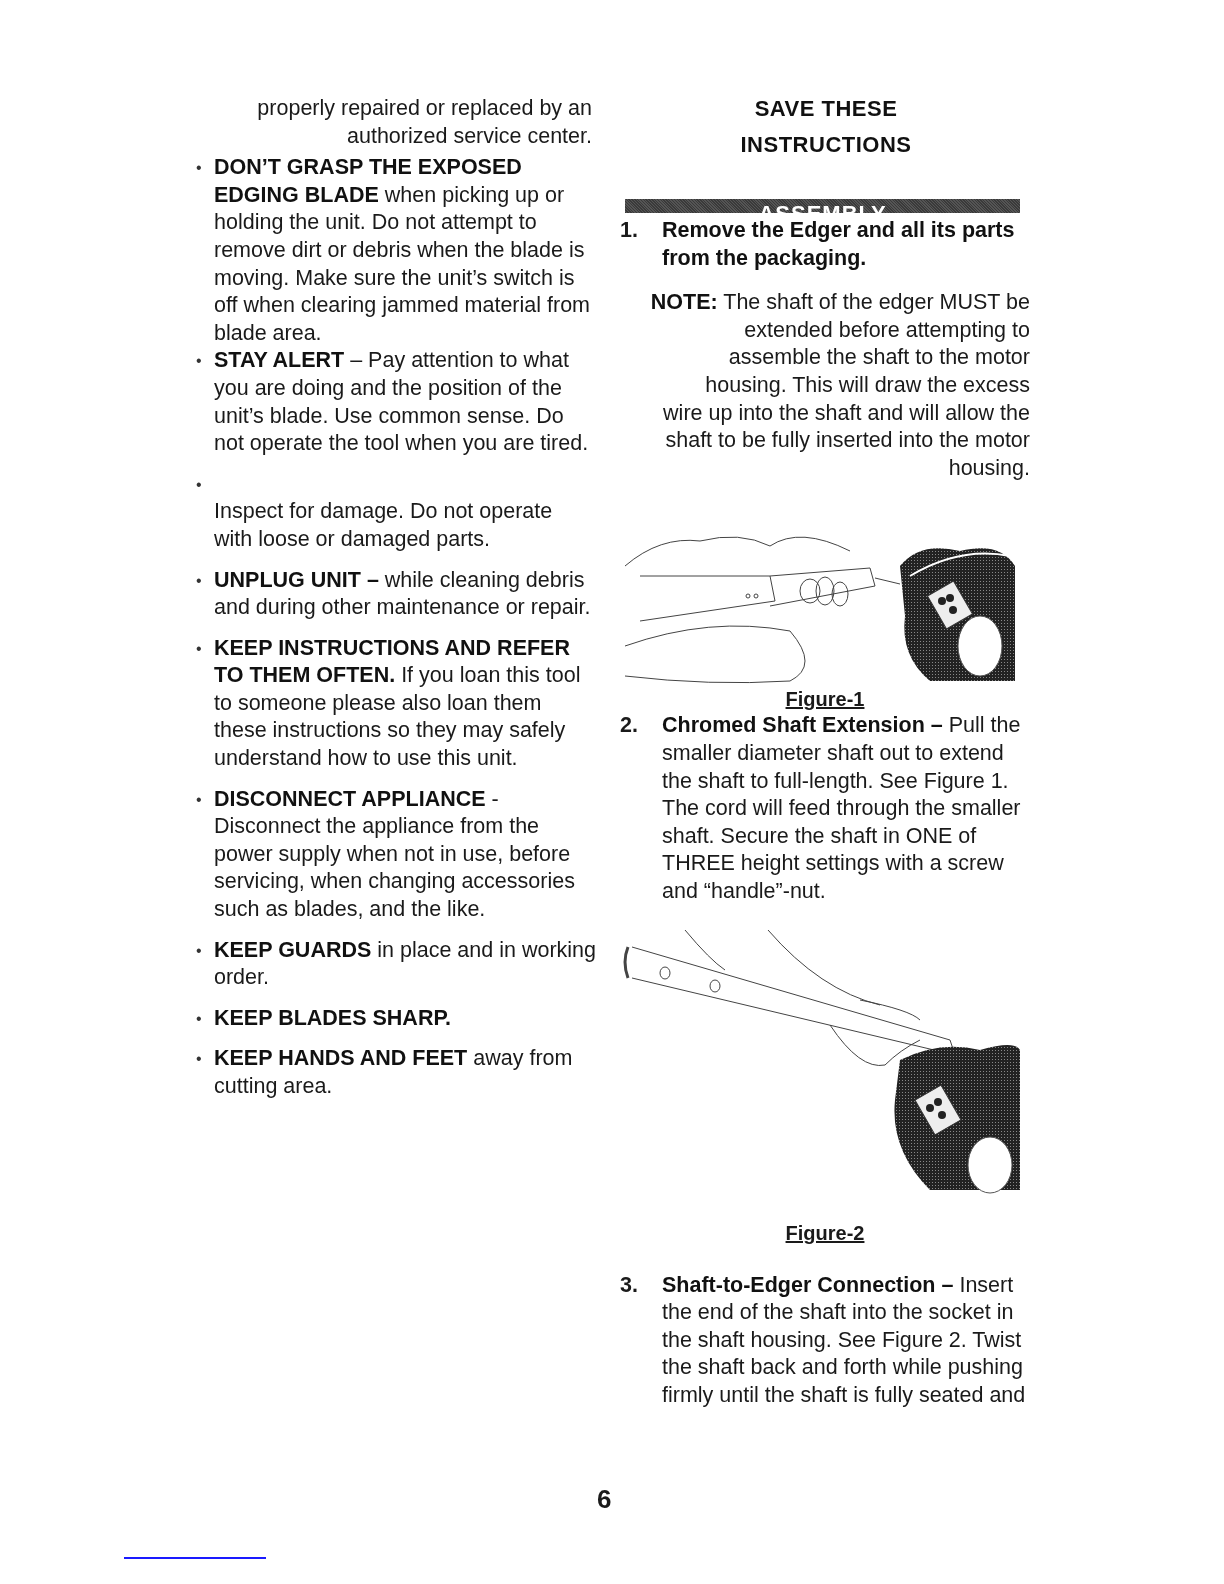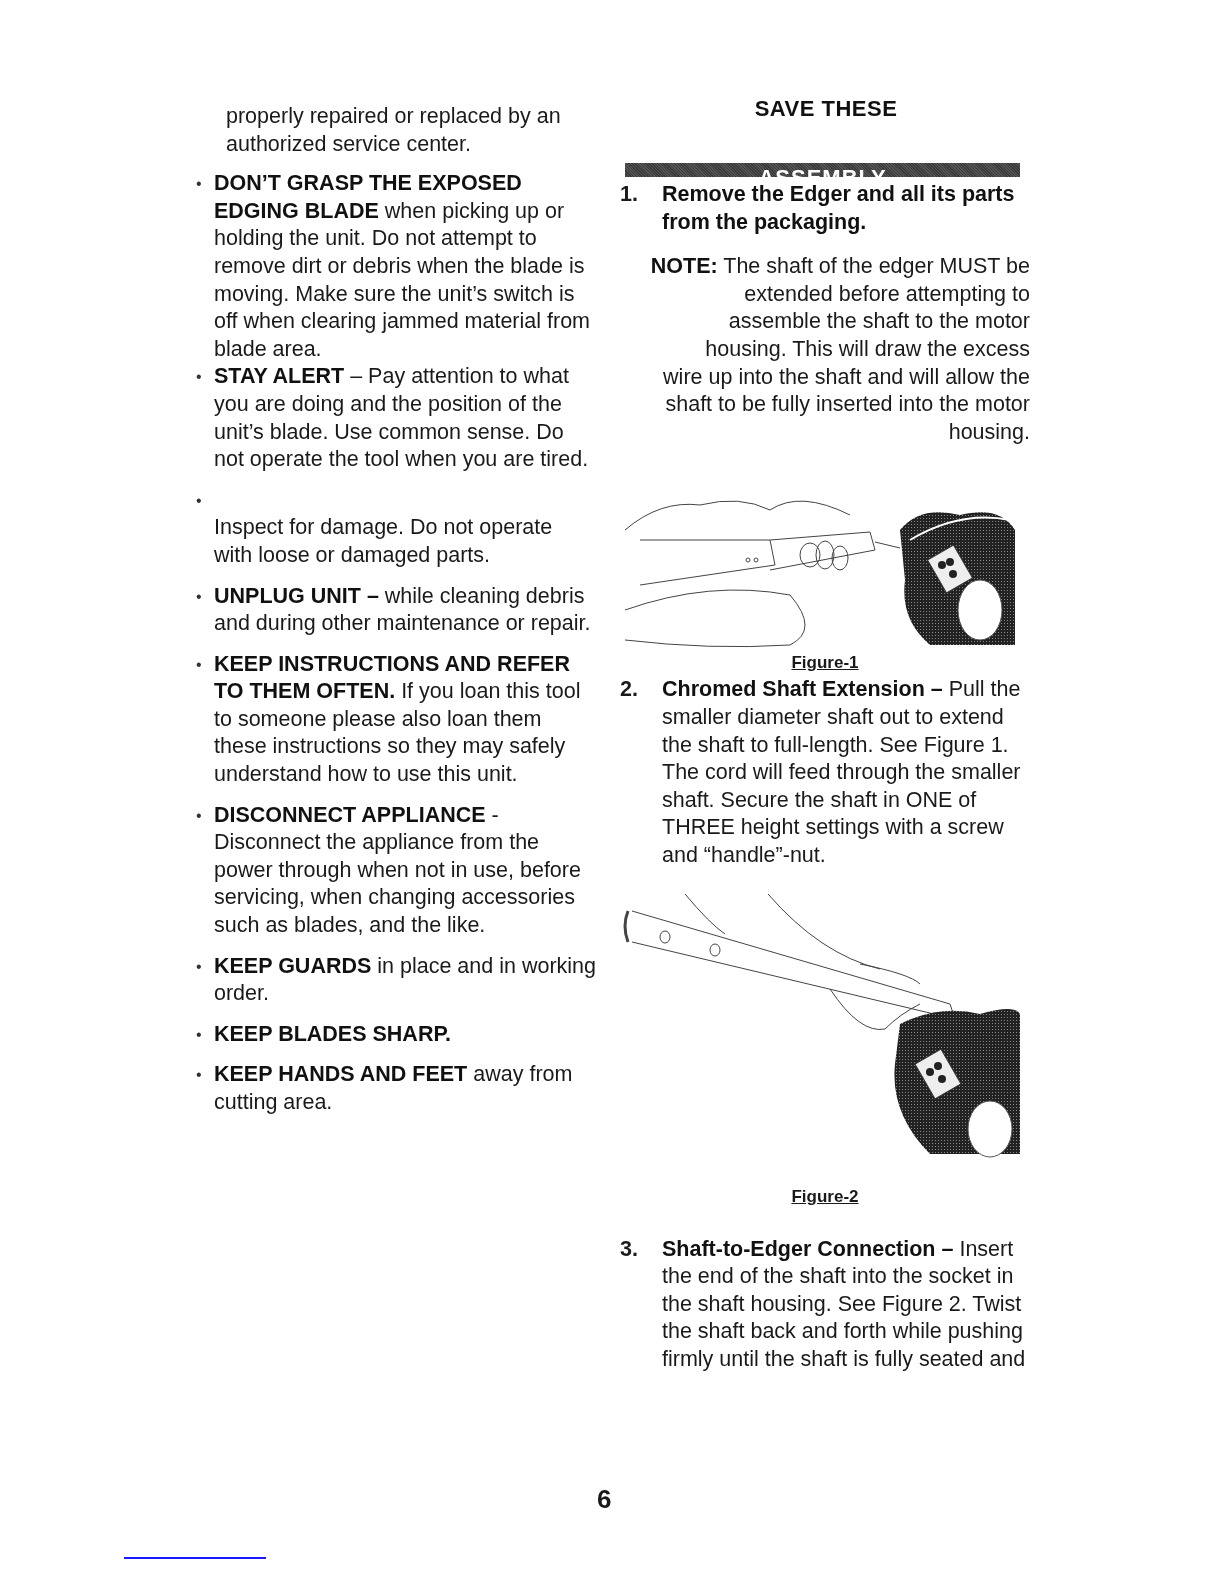--- a/index.html
+++ b/index.html
@@ -1,59 +1,60 @@
 <!DOCTYPE html>
 <html><head>
   <meta charset="utf-8">
   <style>
     html, body { margin: 0; padding: 0; background: #ffffff; }
     body { width: 1224px; height: 1584px; position: relative; overflow: hidden;
            font-family: "Liberation Sans", sans-serif; color: #1a1a1a; }
     .col { position: absolute; font-size: 21.5px; line-height: 27.6px; }
     .left { left: 196px; top: 91px; width: 400px; }
     .right { left: 620px; top: 91px; width: 410px; }
-    .cont { padding-left: 18px; margin: 12px; }
+    .cont { padding-left: 18px; margin: 4px; text-align: right; }
     .bullet { position: relative; padding-left: 18px; margin: 0; }
     .bullet::before { content: "\2022"; position: absolute; left: 0; top: 0; font-size: 16px; color: #333; }
     .gap { margin-top: 13px; }
     b { font-weight: bold; color: #111; }
     .title { text-align: center; font-weight: bold; font-size: 22px; line-height: 36px;
              letter-spacing: 0.5px; margin: 0 0 0 0; padding-left: 2px; color: #111; }
     .assembly-bar { margin-top: 36px; margin-left: 5px; width: 395px; height: 14px;
                     background: repeating-linear-gradient(45deg, #3a3a3a 0 1px, #555 1px 2px);
                     background-color: #444; text-align: center; color: #fff; font-weight: bold;
                     font-size: 22px; line-height: 30px; letter-spacing: 1px; }
     .step { position: relative; padding-left: 42px; margin: 0; }
     .step .num { position: absolute; left: 0; top: 0; font-weight: bold; }
     .note { margin: 0; padding-left: 42px; text-indent: -42px; }
     .figure { position: relative; width: 400px; margin-left: 0; }
-    .fig-caption { text-align: center; font-weight: bold; text-decoration: underline; font-size: 17px; line-height: 26px; }
+    .fig-caption { text-align: center; font-weight: bold; text-decoration: underline; font-size: 20px; line-height: 26px; }
     .page-num { position: absolute; left: 597px; top: 1484px; font-weight: bold; font-size: 26px; }
     .footer-line { position: absolute; left: 124px; top: 1557px; width: 142px; height: 2px; background: #1a1aff; }
   </style>
 </head>
 <body>
 
 <div class="col left">
   <p class="cont">properly repaired or replaced by an authorized service center.</p>
 
   <p class="bullet"><b>DON’T GRASP THE EXPOSED EDGING BLADE</b><span> when picking up or holding the unit. Do not attempt to remove dirt or debris when the blade is moving. Make sure the unit’s switch is off when clearing jammed material from blade area.</span></p>
   <p class="bullet"><b>STAY ALERT</b><span> – Pay attention to what you are doing and the position of the unit’s blade. Use common sense. Do not operate the tool when you are tired.</span></p>
   <p class="bullet gap"><br><span> Inspect for damage. Do not operate with loose or damaged parts.</span></p>
   <p class="bullet gap"><b>UNPLUG UNIT –</b><span> while cleaning debris and during other maintenance or repair.</span></p>
   <p class="bullet gap"><b>KEEP INSTRUCTIONS AND REFER TO THEM OFTEN.</b><span> If you loan this tool to someone please also loan them these instructions so they may safely understand how to use this unit.</span></p>
-  <p class="bullet gap"><b>DISCONNECT APPLIANCE</b><span> - Disconnect the appliance from the power through when not in use, before servicing, when changing accessories such as blades, and the like.</span></p>
+  <p class="bullet gap"><b>DISCONNECT APPLIANCE</b><span> - Disconnect the appliance from the power supply when not in use, before servicing, when changing accessories such as blades, and the like.</span></p>
   <p class="bullet gap"><b>KEEP GUARDS</b><span> in place and in working order.</span></p>
   <p class="bullet gap"><b>KEEP BLADES SHARP.</b><span></span></p>
   <p class="bullet gap"><b>KEEP HANDS AND FEET</b><span> away from cutting area.</span></p>
 </div>
 
 <div class="col right">
   <div class="title">
     <div>SAVE THESE</div>
+    <div>INSTRUCTIONS</div>
   </div>
 
   <div class="assembly-bar">ASSEMBLY</div>
 
   <p class="step" style="margin-top:4px;">
     <span class="num">1.</span><b>Remove the Edger and all its parts from the packaging.</b>
   </p>
 
   <p class="note" style="margin-top:17px;text-align:right;"><b>NOTE:</b><span> The shaft of the edger MUST be extended before attempting to assemble the shaft to the motor housing. This will draw the excess wire up into the shaft and will allow the shaft to be fully inserted into the motor housing.</span></p>
 

